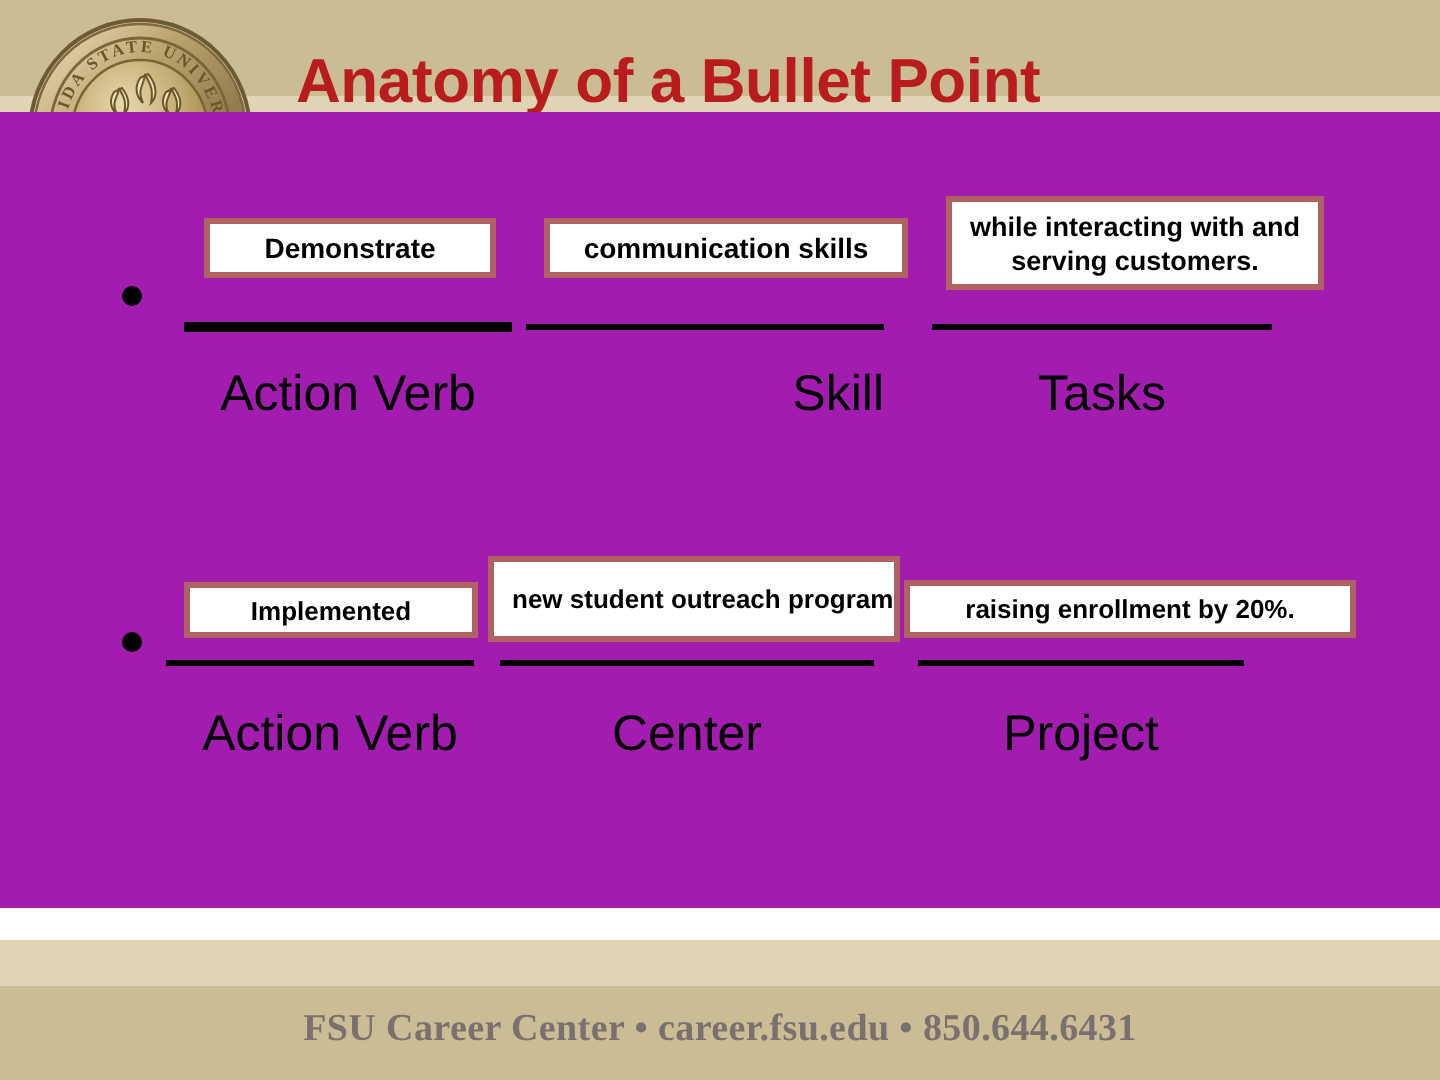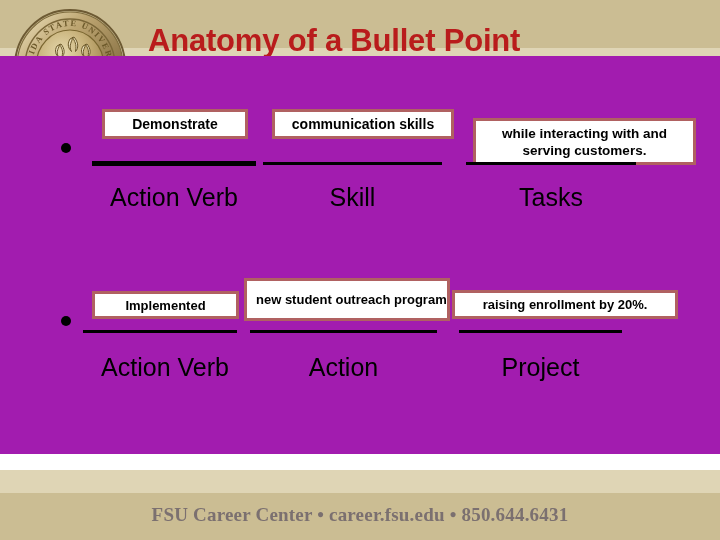--- a/index.html
+++ b/index.html
@@ -193,44 +193,44 @@
 
     <div class="seg">
       <div class="seg-box center" style="left:102px; top:53px; width:146px; height:30px; font-size:14px;">Demonstrate</div>
       <div class="seg-rule" style="left:92px; top:105px; width:164px; height:5px;"></div>
       <div class="seg-label" style="left:92px; top:118px; width:164px;">Action Verb</div>
     </div>
 
     <div class="seg">
       <div class="seg-box center" style="left:272px; top:53px; width:182px; height:30px; font-size:14px;">communication skills</div>
       <div class="seg-rule" style="left:263px; top:106px; width:179px; height:3px;"></div>
-      <div class="seg-label" style="left:263px; top:118px; width:179px;">Skill</div>
-    </div>
-
-    <div class="seg">
-      <div class="seg-box center" style="left:473px; top:42px; width:223px; height:47px; font-size:13.5px; line-height:17px; padding:0 8px;margin-top:20px;">while interacting with and serving customers.</div>
+      <div class="seg-label" style="left:263px; top:118px; width:179px;text-align:right;">Skill</div>
+    </div>
+
+    <div class="seg">
+      <div class="seg-box center" style="left:473px; top:42px; width:189px; height:47px; font-size:13.5px; line-height:17px; padding:0 8px;">while interacting with and serving customers.</div>
       <div class="seg-rule" style="left:466px; top:106px; width:170px; height:3px;"></div>
       <div class="seg-label" style="left:446px; top:118px; width:210px;">Tasks</div>
     </div>
   </div>
 
   <div class="bullet-row" style="top:184px; height:170px;">
 
     <div class="bullet-dot" style="left:61px; top:76px;"></div>
 
     <div class="seg">
       <div class="seg-box center" style="left:92px; top:51px; width:147px; height:28px; font-size:13px;">Implemented</div>
       <div class="seg-rule" style="left:83px; top:90px; width:154px; height:3px;"></div>
       <div class="seg-label" style="left:83px; top:104px; width:164px;">Action Verb</div>
     </div>
 
     <div class="seg">
       <div class="seg-box left" style="left:244px; top:38px; width:206px; height:43px; font-size:13px; line-height:17px;padding-left:9px;">new student outreach program</div>
       <div class="seg-rule" style="left:250px; top:90px; width:187px; height:3px;"></div>
-      <div class="seg-label" style="left:250px; top:104px; width:187px;">Action</div>
+      <div class="seg-label" style="left:250px; top:104px; width:187px;">Center</div>
     </div>
 
     <div class="seg">
       <div class="seg-box center" style="left:452px; top:50px; width:226px; height:29px; font-size:13px;">raising enrollment by 20%.</div>
       <div class="seg-rule" style="left:459px; top:90px; width:163px; height:3px;"></div>
       <div class="seg-label" style="left:438px; top:104px; width:205px;">Project</div>
     </div>
   </div>
 
 </div>

